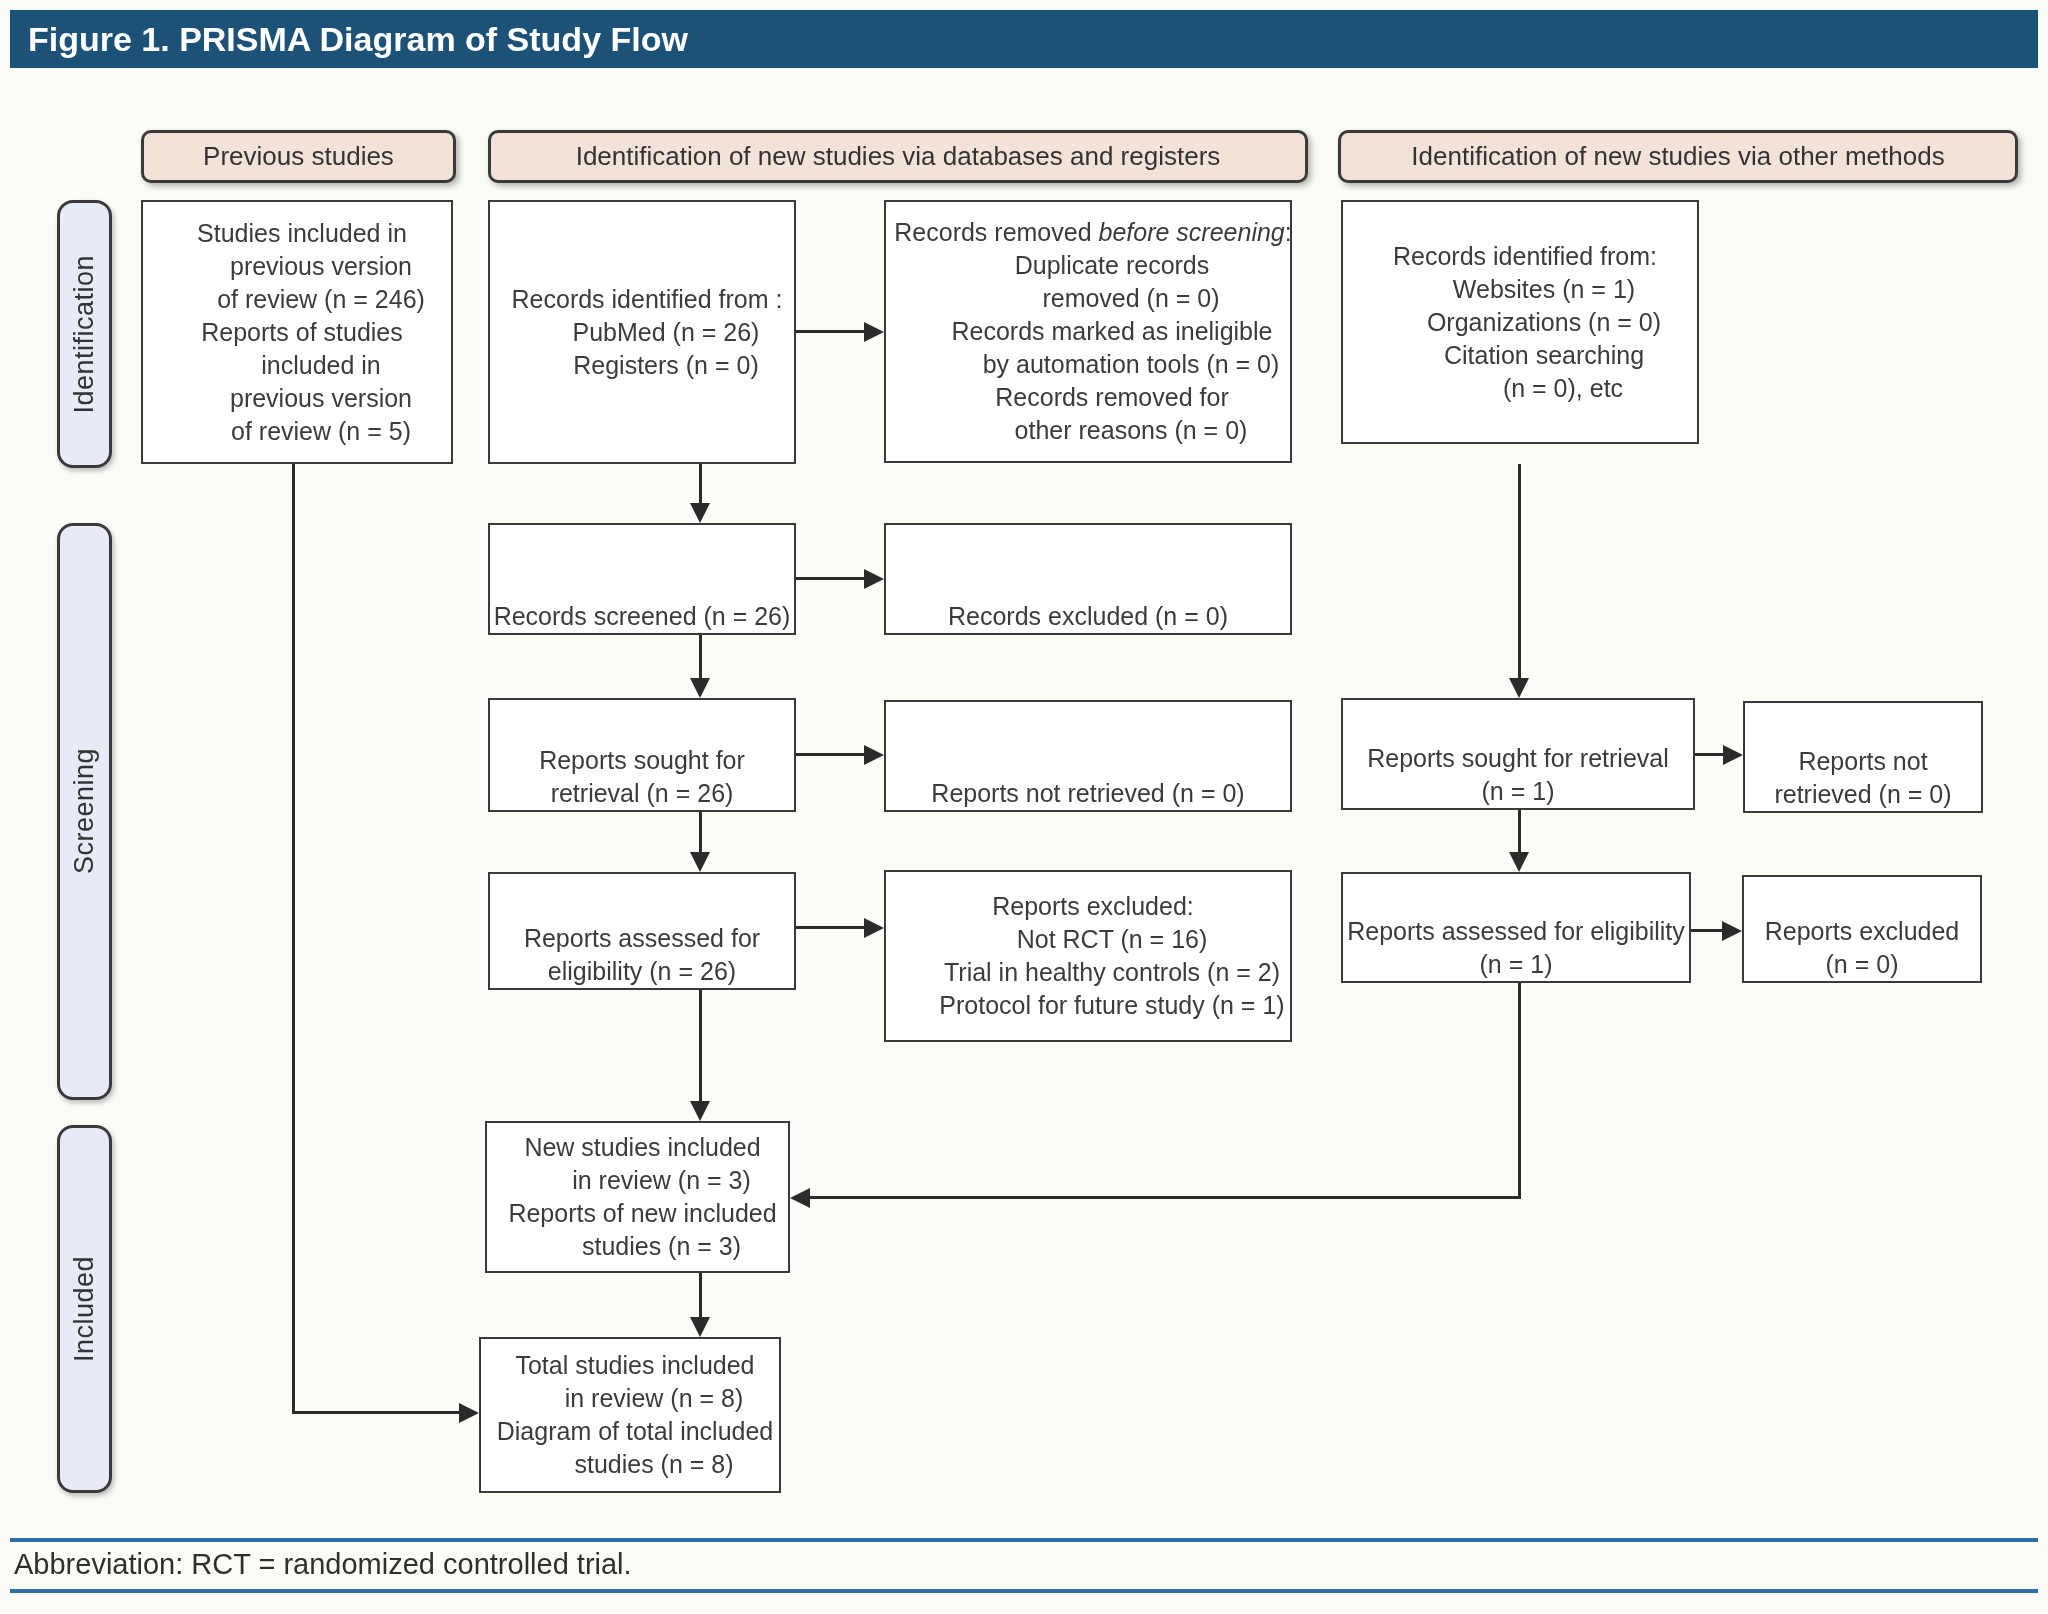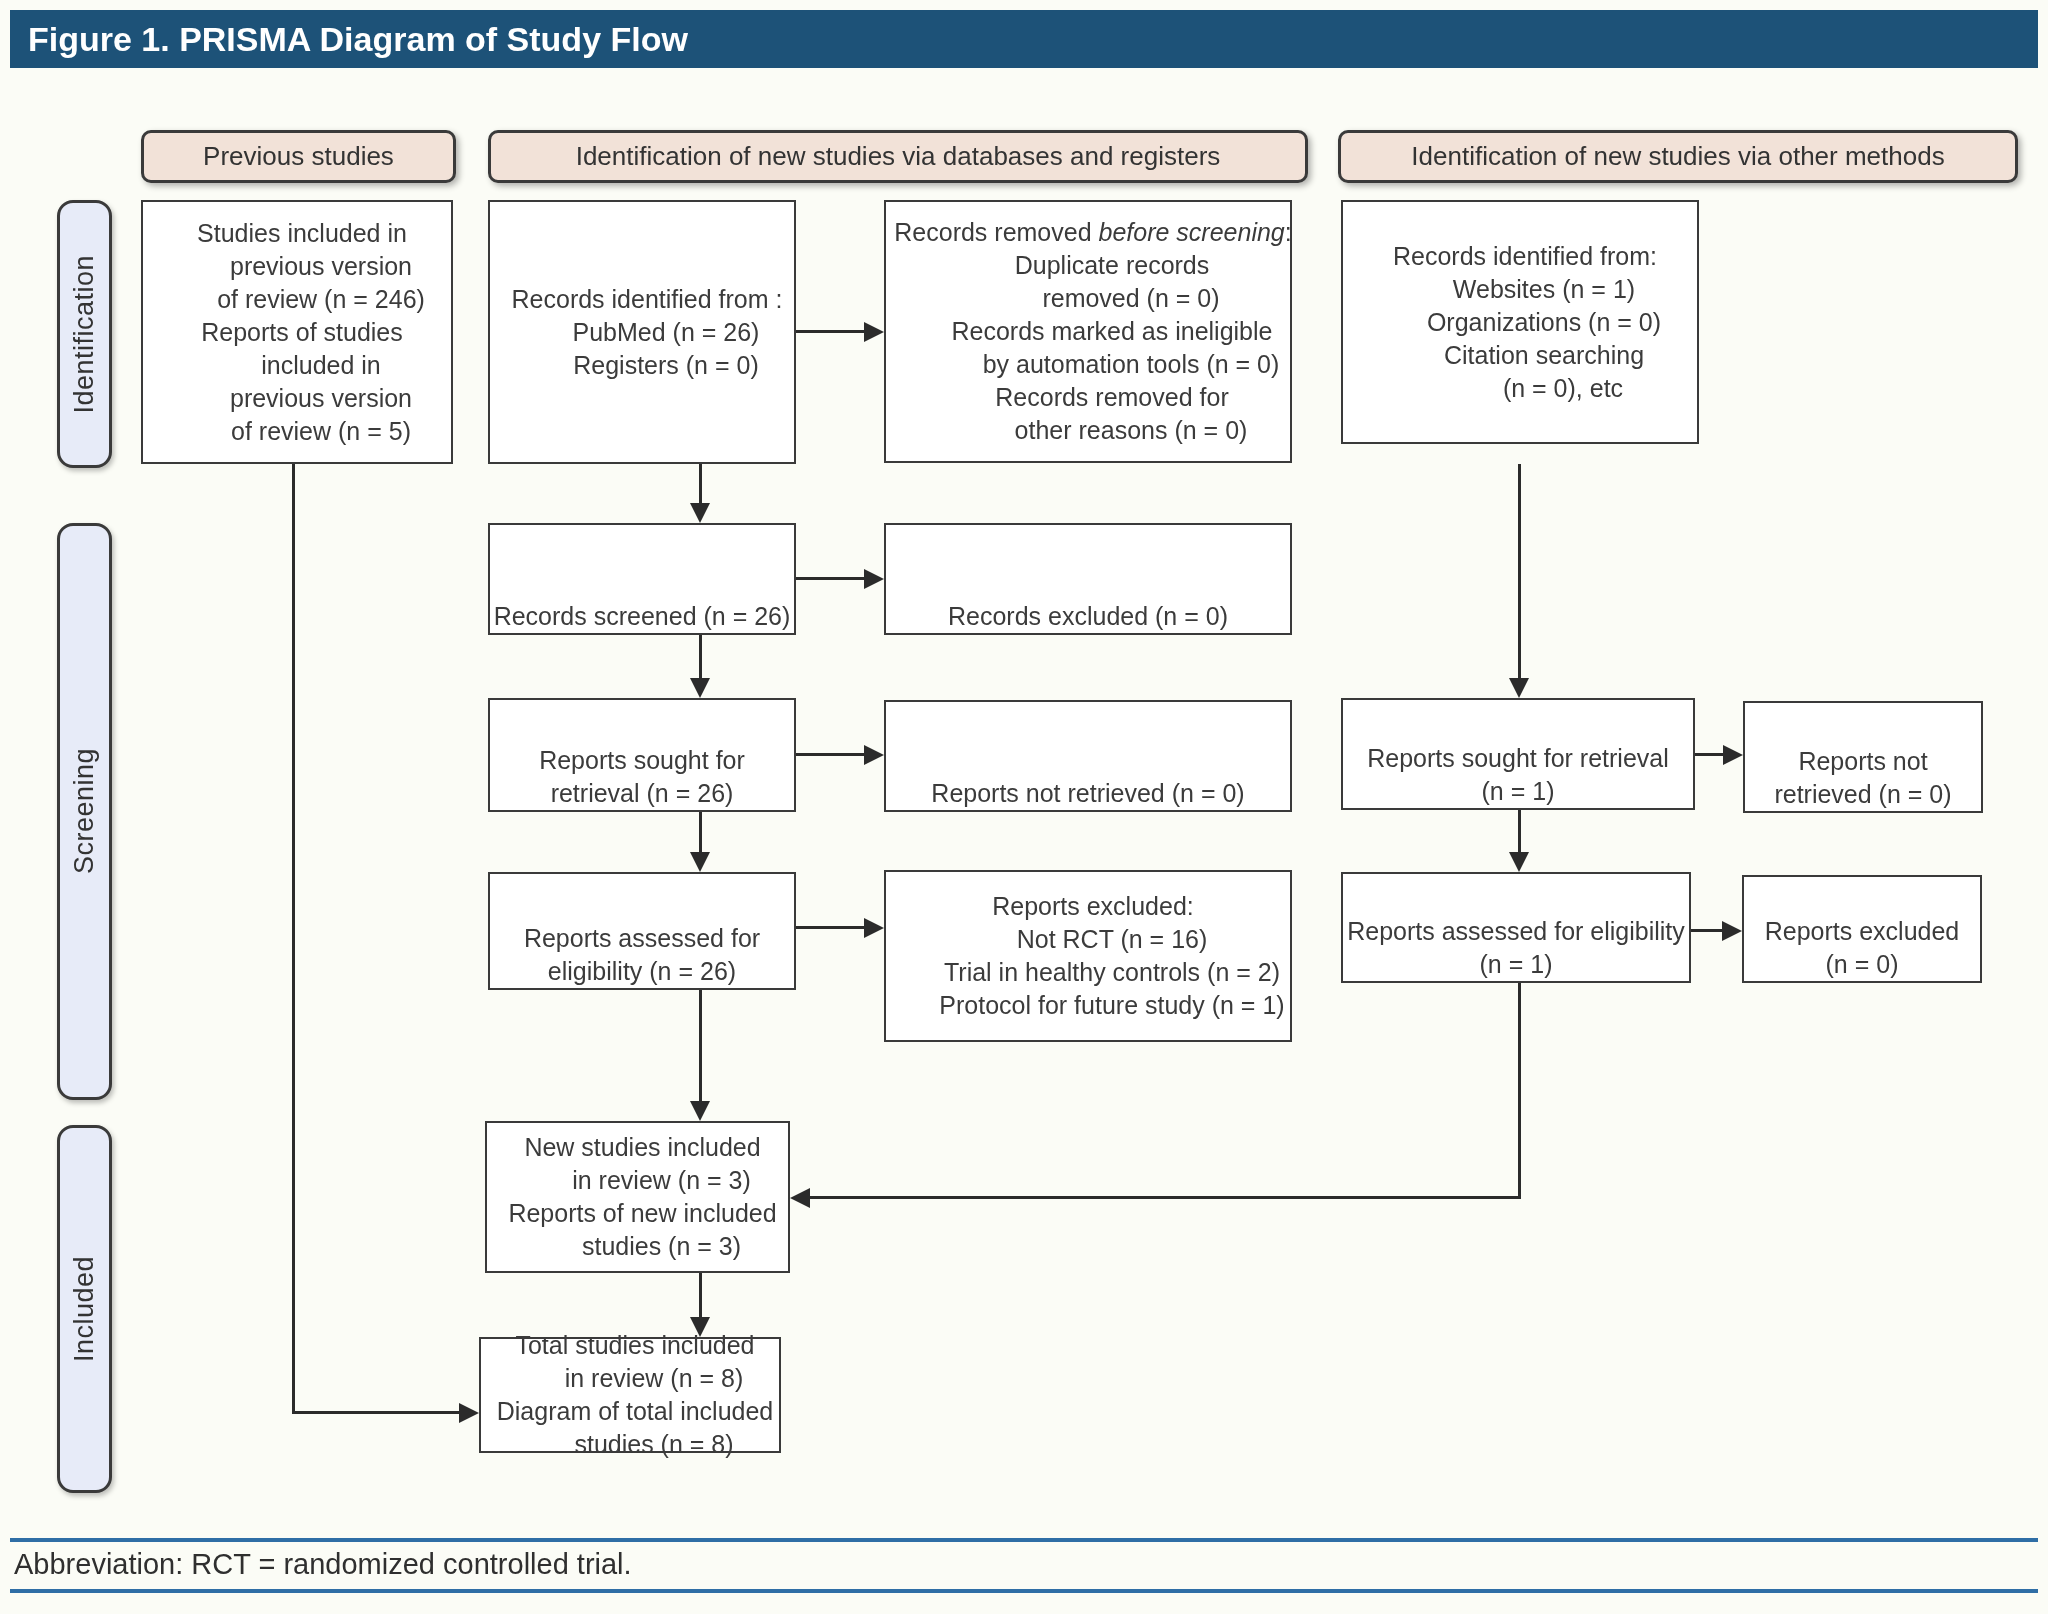--- a/index.html
+++ b/index.html
@@ -152,21 +152,21 @@
     <div class="bl">(n = 0)</div>
   </div>
 
   <div class="box list" style="left:485px;top:1121px;width:305px;height:152px">
     <div class="bl">New studies included</div>
     <div class="bl ind1">in review (n = 3)</div>
     <div class="bl">Reports of new included</div>
     <div class="bl ind1">studies (n = 3)</div>
   </div>
 
-  <div class="box list" style="left:479px;top:1337px;width:302px;height:116px">
+  <div class="box list" style="left:479px;top:1337px;width:302px;height:156px">
     <div class="bl">Total studies included</div>
     <div class="bl ind1">in review (n = 8)</div>
     <div class="bl">Diagram of total included</div>
     <div class="bl ind1">studies (n = 8)</div>
   </div>
 
   <div>
     <div class="hl" style="left:796px;top:330px;width:68px"></div>
     <div class="ah-r" style="left:864px;top:322px"></div>
   </div>

